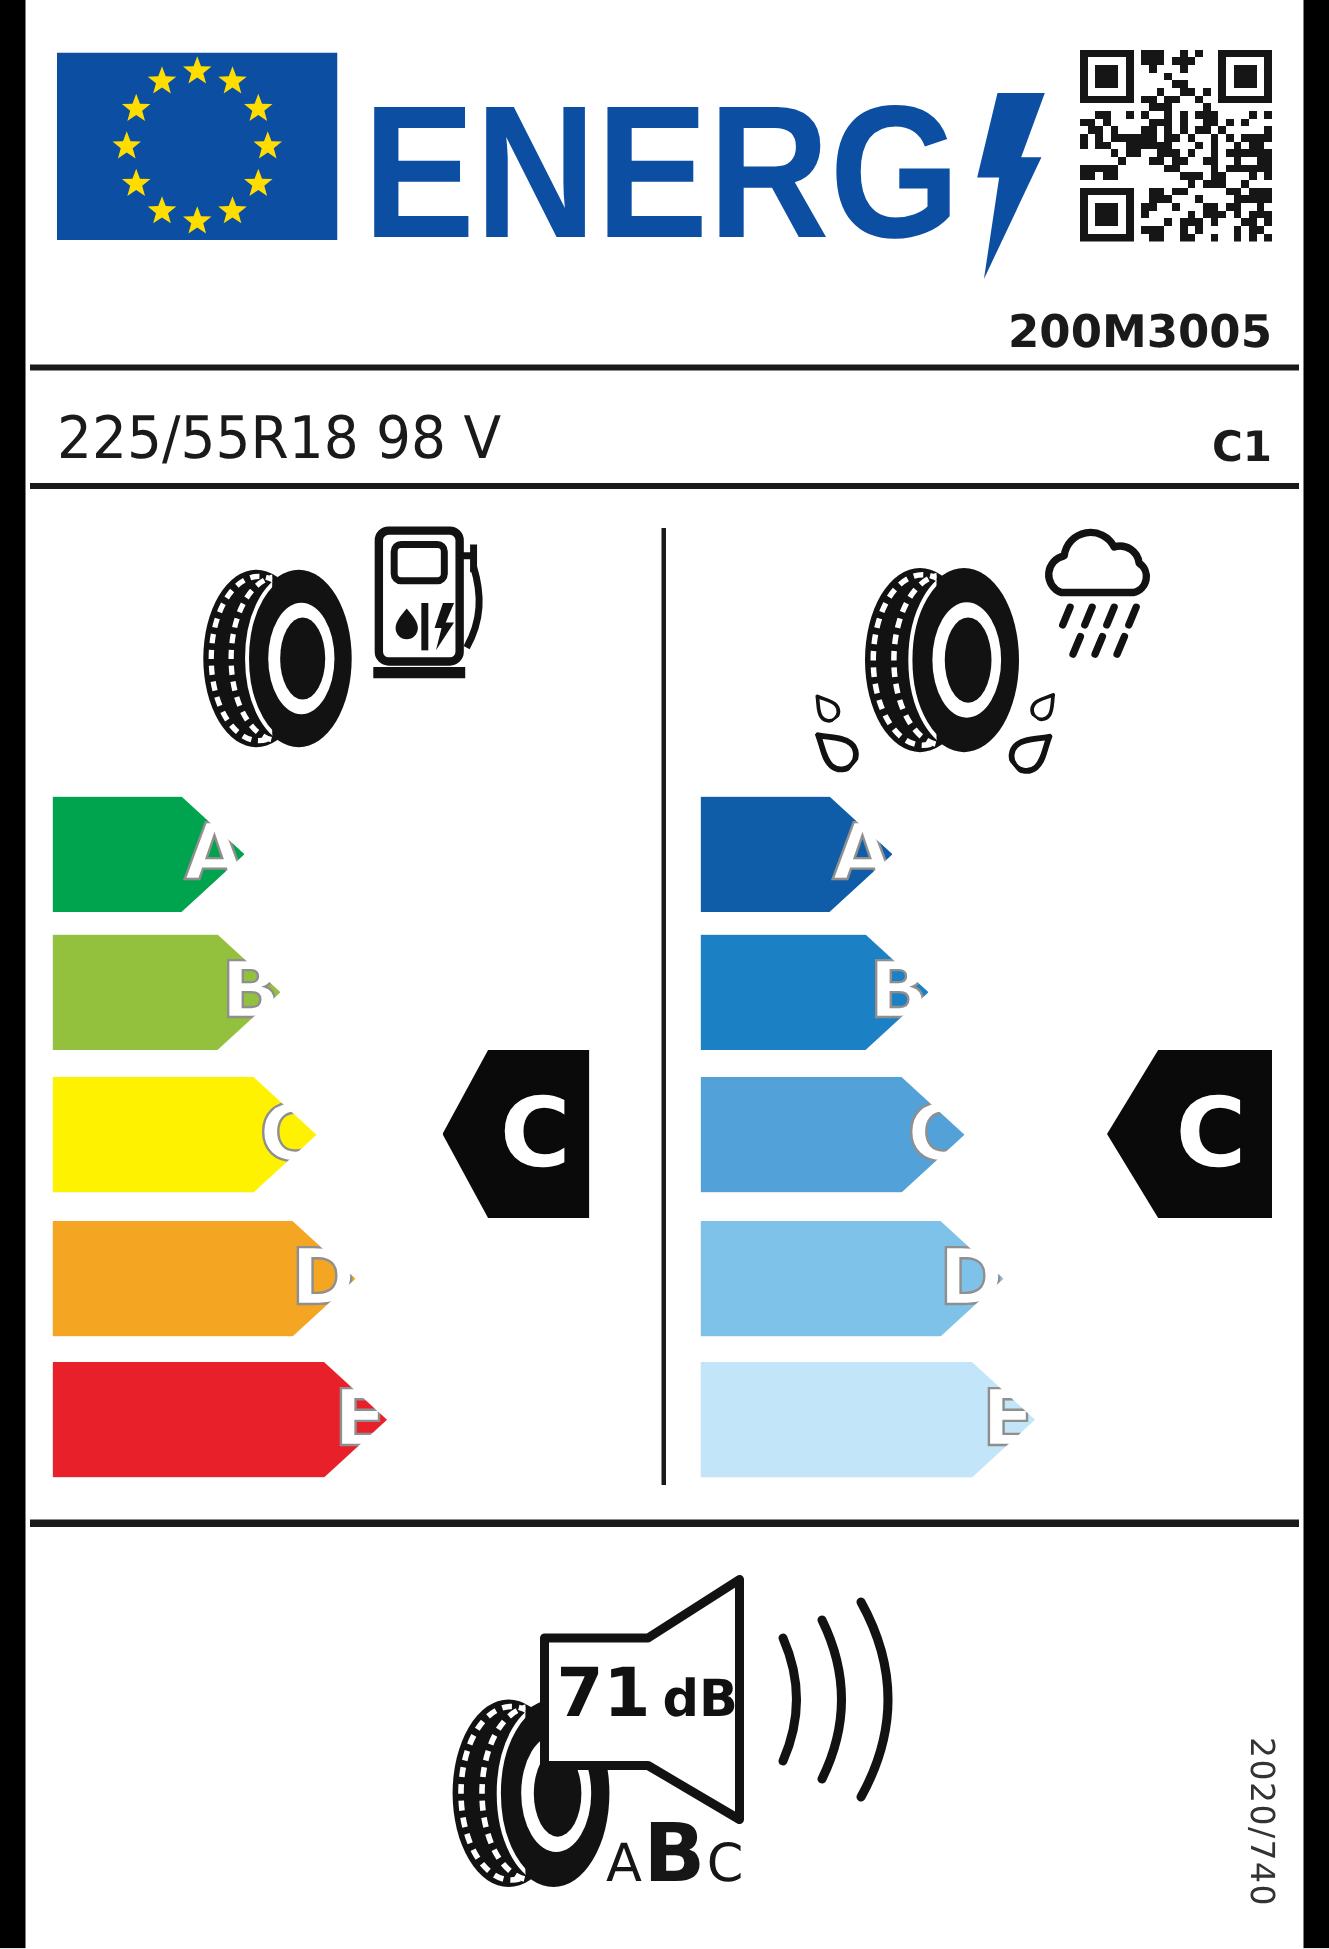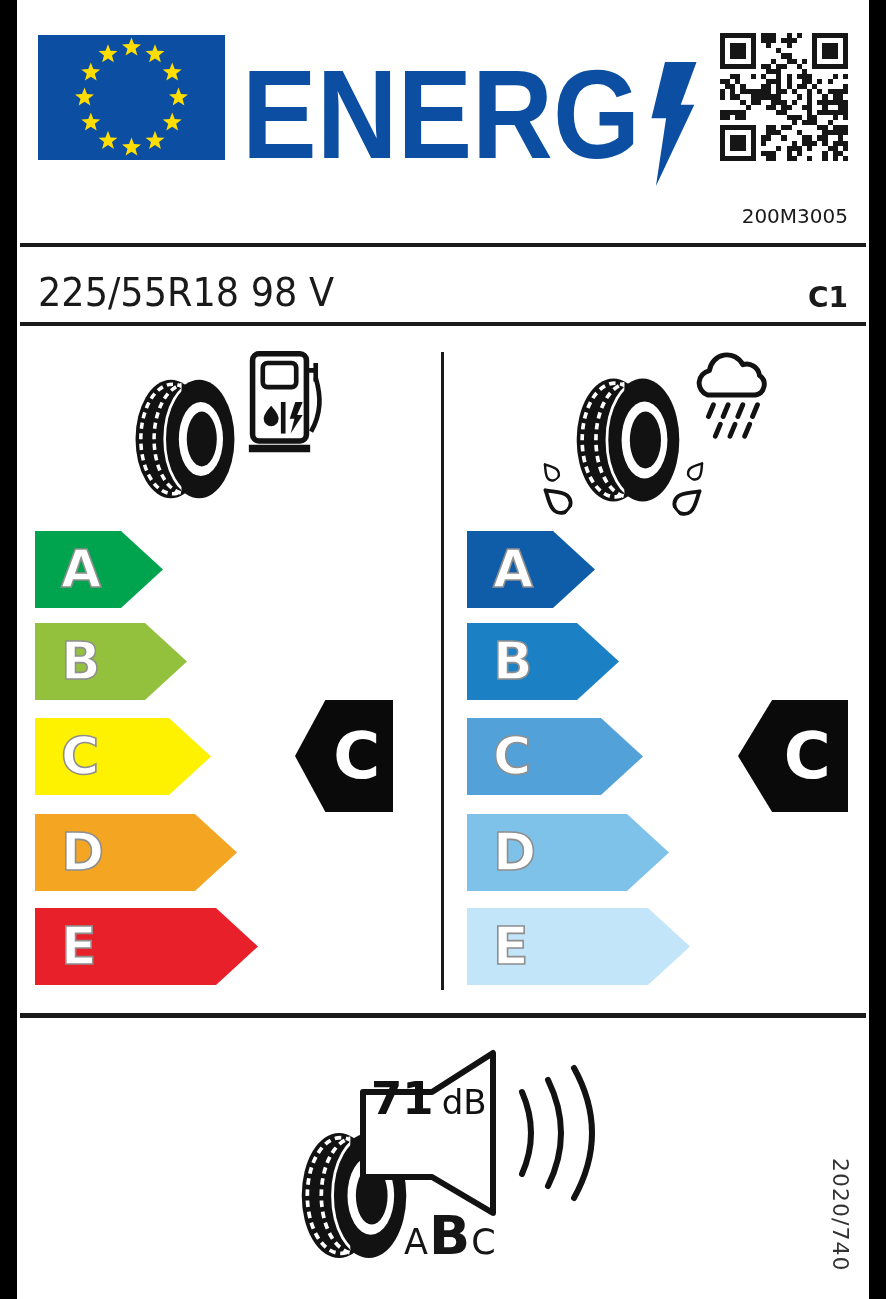--- a/index.html
+++ b/index.html
@@ -1,29 +1,29 @@
 <!DOCTYPE html>
 <html><head>
 <meta charset="utf-8">
 <style>
   html,body{margin:0;padding:0;background:#fff;}
   #label{position:relative;width:886px;height:1299px;background:#fff;overflow:hidden;
-         font-family:"DejaVu Sans","Liberation Sans",sans-serif;color:#1a1a1a;}
+         font-family:"DejaVu Sans","Liberation Sans",sans-serif;color:#1a1a1a;text-align:right;}
   .side-border{position:absolute;top:0;bottom:0;width:17px;background:#000;}
   #border-left{left:0;} #border-right{right:0;}
 
   
   #eu-flag{position:absolute;left:38px;top:35px;width:187px;height:125px;}
   #energ-logo{position:absolute;left:242px;top:58px;width:400px;height:112px;}
   #bolt{position:absolute;left:646px;top:62px;width:56px;height:124px;}
   #qr{position:absolute;left:720px;top:33px;width:128px;height:128px;shape-rendering:crispEdges;}
 
   
   #brand{position:absolute;left:38px;top:202px;font-size:31px;font-weight:800;letter-spacing:1px;}
-  #model{position:absolute;right:38px;top:204px;font-size:20px;font-weight:400;}
+  #model{position:absolute;right:38px;top:204px;font-size:30px;font-weight:700;}
   #tire-size{position:absolute;left:38px;top:270px;font-size:39px;font-weight:400;transform:scaleX(.94);transform-origin:left;}
   #tire-class{position:absolute;right:38px;top:281px;font-size:28px;font-weight:700;}
   .hline{position:absolute;left:20px;width:846px;background:#1a1a1a;}
   #line1{top:243px;height:4px;} #line2{top:322px;height:4px;} #line3{top:1013px;height:5px;}
   #vline{position:absolute;left:441px;top:352px;width:3px;height:638px;background:#1a1a1a;}
 
   
   .icon-abs{position:absolute;}
 
   
@@ -37,23 +37,23 @@
   .r3{top:283px;width:202px;} .r4{top:377px;width:223px;}
 
   
   .indicator{position:absolute;top:700px;height:112px;background:#0a0a0a;
              clip-path:polygon(0 50%,31% 0,100% 0,100% 100%,31% 100%);
              display:flex;align-items:center;justify-content:center;}
   .indicator span{padding-left:26%;font-size:64px;font-weight:bold;color:#fff;line-height:1;}
   #fuel-ind{left:295px;width:98px;} #wet-ind{left:738px;width:110px;}
 
   
-  #noise-value{position:absolute;left:371px;top:1072px;display:flex;align-items:baseline;}
+  #noise-value{position:absolute;left:371px;top:1102px;display:flex;align-items:baseline;}
   #noise-value .num{font-size:45px;font-weight:bold;color:#111;}
-  #noise-value .unit{font-size:34px;font-weight:400;margin-left:8px;color:#111;}
+  #noise-value .unit{font-size:34px;font-weight:700;margin-left:8px;color:#111;}
   #noise-abc{position:absolute;left:404px;top:1204px;display:flex;align-items:baseline;color:#161616;}
   #noise-abc .na{font-size:35px;font-weight:500;} #noise-abc .nb{font-size:54px;font-weight:800;margin:0 1px;}
   #noise-abc .nc{font-size:35px;font-weight:400;}
   #regulation{position:absolute;left:828px;top:1158px;writing-mode:vertical-rl;font-size:22px;color:#333;letter-spacing:1px;}
 </style>
 </head>
 <body>
 
 <div id="label">
   <div class="side-border" id="border-left"></div>

